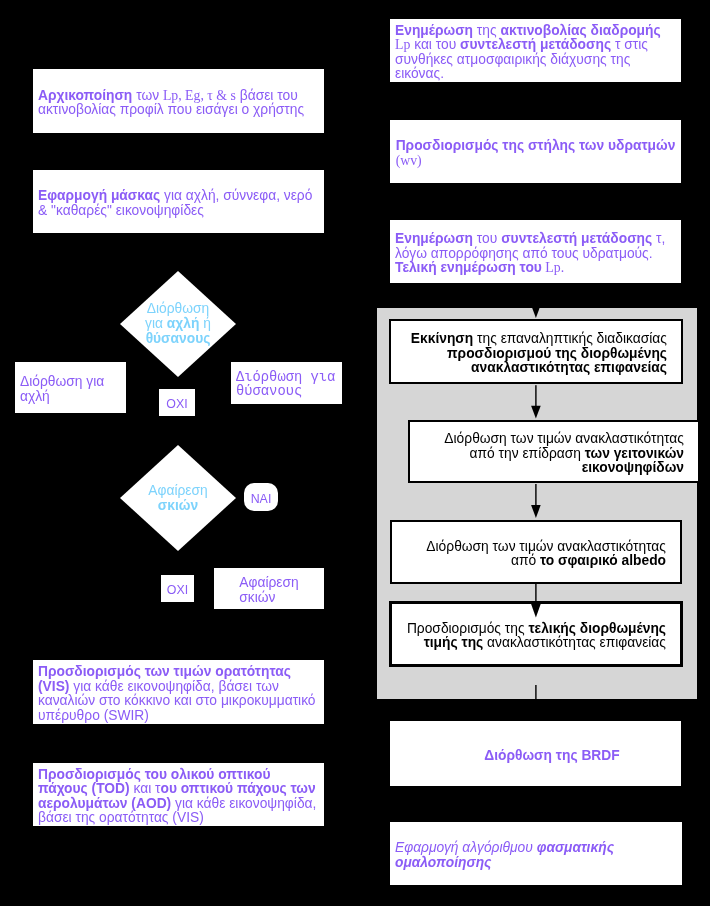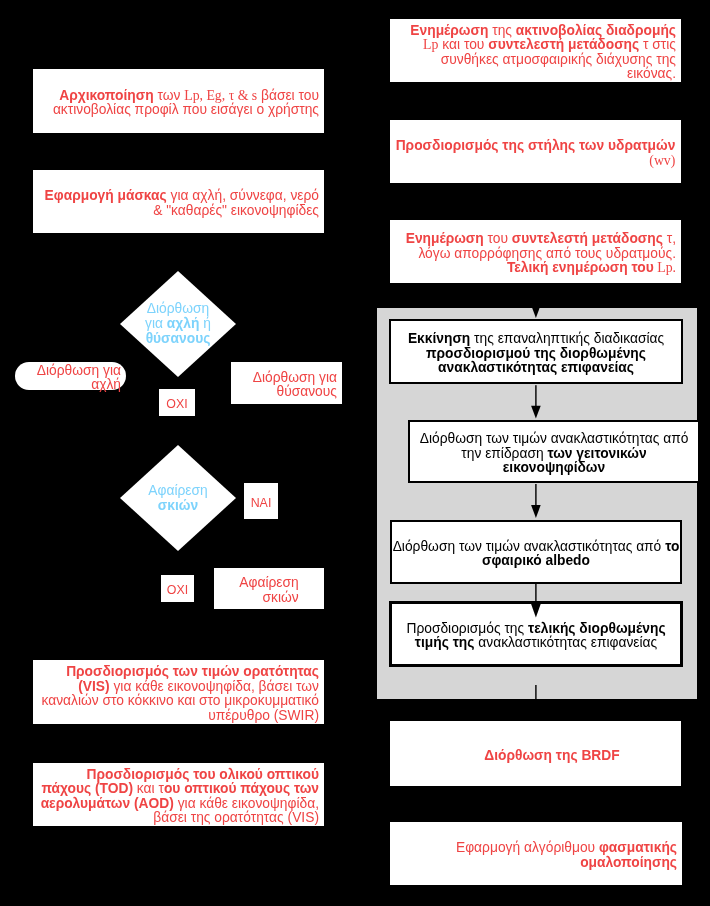--- a/index.html
+++ b/index.html
@@ -3,66 +3,66 @@
 <meta charset="utf-8">
 <style>
   html,body{margin:0;padding:0;}
   body{
     width:710px;height:906px;background:#000000;
     font-family:"Liberation Sans",sans-serif;
     overflow:hidden;
   }
   #stage{position:relative;width:710px;height:906px;}
   .node{
-    position:absolute;background:#ffffff;color:#ef4444;
+    position:absolute;background:#ffffff;color:#8b5cf6;
     display:flex;align-items:center;justify-content:center;
-    text-align:right;box-sizing:border-box;
+    text-align:left;box-sizing:border-box;
     font-size:13.8px;line-height:14.6px;
   }
   .node .tx{padding:0 5px;position:relative;top:2.4px;}
   .b{font-weight:bold;}
   .ser{font-family:"Liberation Serif",serif;}
   .node.sm{font-size:12.4px;line-height:13px;}
   .panel{position:absolute;background:#d6d6d6;box-sizing:border-box;}
   .ibox{position:absolute;background:#fff;color:#000;border:2px solid #000;box-sizing:border-box;
     display:flex;align-items:center;justify-content:center;text-align:center;
     font-size:13.8px;line-height:14.6px;}
-  .ibox .tx{padding:0 0;position:relative;top:2.4px;}
+  .ibox .tx{padding:0 14px;position:relative;top:2.4px;text-align:right;}
   .dia{position:absolute;}
   .dia svg{position:absolute;left:0;top:0;}
   .dia .lbl{position:absolute;left:0;top:0;width:100%;height:100%;
     display:flex;align-items:center;justify-content:center;text-align:center;
     font-size:13.8px;line-height:15px;color:#7dd3fc;}
   .dia .tx{position:relative;top:-0.5px;}
   .arw{position:absolute;left:0;top:0;pointer-events:none;}
 
   
   #n-init     {left:33px; top:69px;  width:291px; height:64px;}
   #n-mask     {left:33px; top:170px; width:291px; height:63px;}
   #d-haze     {left:120px;top:271px; width:116px; height:106px;}
-  #n-haze-left{left:15px; top:362px; width:111px; height:28px;border-radius:14px;}
-  #n-haze-right{left:231px;top:362px;width:111px; height:42px;}
+  #n-haze-left{left:15px; top:362px; width:111px; height:51px;}
+  #n-haze-right{left:231px;top:362px;width:111px; height:42px;font-family:Liberation Mono, monospace;}
   #n-oxi1     {left:159px;top:389px; width:36px;  height:27px;}
   #d-shadow   {left:120px;top:445px; width:116px; height:106px;}
-  #n-nai      {left:244px;top:483px; width:34px;  height:36px;}
+  #n-nai      {left:244px;top:483px; width:34px;  height:28px;border-radius:10px;}
   #n-oxi2     {left:161px;top:575px; width:33px;  height:27px;}
   #n-shadow-box{left:214px;top:568px;width:110px; height:41px;}
   #n-vis      {left:33px; top:660px; width:291px; height:64px;}
   #n-tod      {left:33px; top:763px; width:291px; height:63px;}
 
   #n-path     {left:390px;top:19px;  width:291px; height:63px;}
   #n-wv       {left:390px;top:120px; width:291px; height:63px;}
   #n-trans    {left:390px;top:220px; width:291px; height:63px;}
   #p-iter     {left:377px;top:308px; width:320px; height:391px;}
   #i-start    {left:389px;top:319px; width:294px; height:65px;}
   #i-neigh    {left:408px;top:420px; width:292px; height:63px;}
   #i-albedo   {left:390px;top:520px; width:292px; height:64px;}
   #i-final    {left:389px;top:601px; width:294px; height:66px; border-width:3px;}
   #n-brdf     {left:390px;top:721px; width:291px; height:65px;padding-left:33px;}
-  #n-smooth   {left:390px;top:822px; width:292px; height:63px;}
+  #n-smooth   {left:390px;top:822px; width:292px; height:63px;font-style:italic;}
 </style>
 </head>
 <body>
 
 <div id="stage">
 
   <div class="node" id="n-init">
     <span class="tx">
       <span class="b">Αρχικοποίηση</span><span> των </span><span class="ser">Lp, Eg, τ &amp; s</span><span> βάσει του</span>
       <span>ακτινοβολίας προφίλ που εισάγει ο χρήστης</span>

